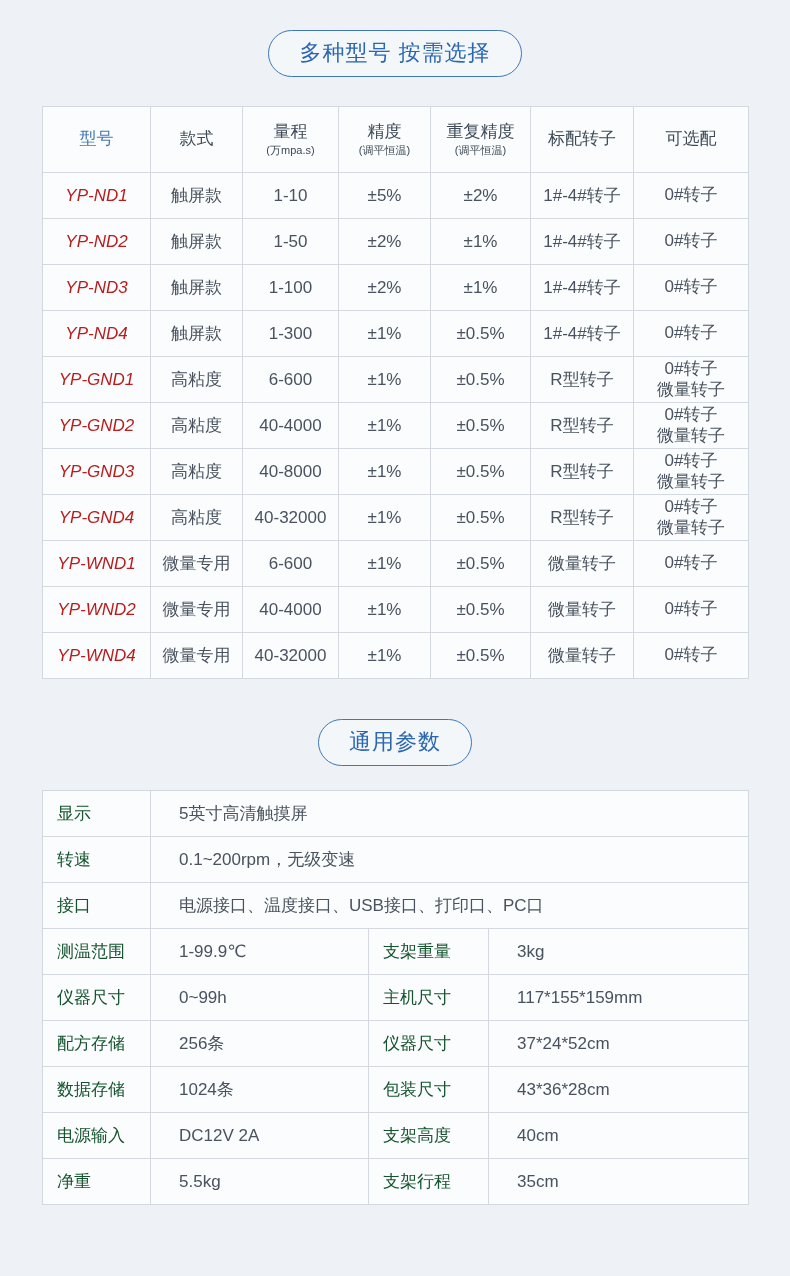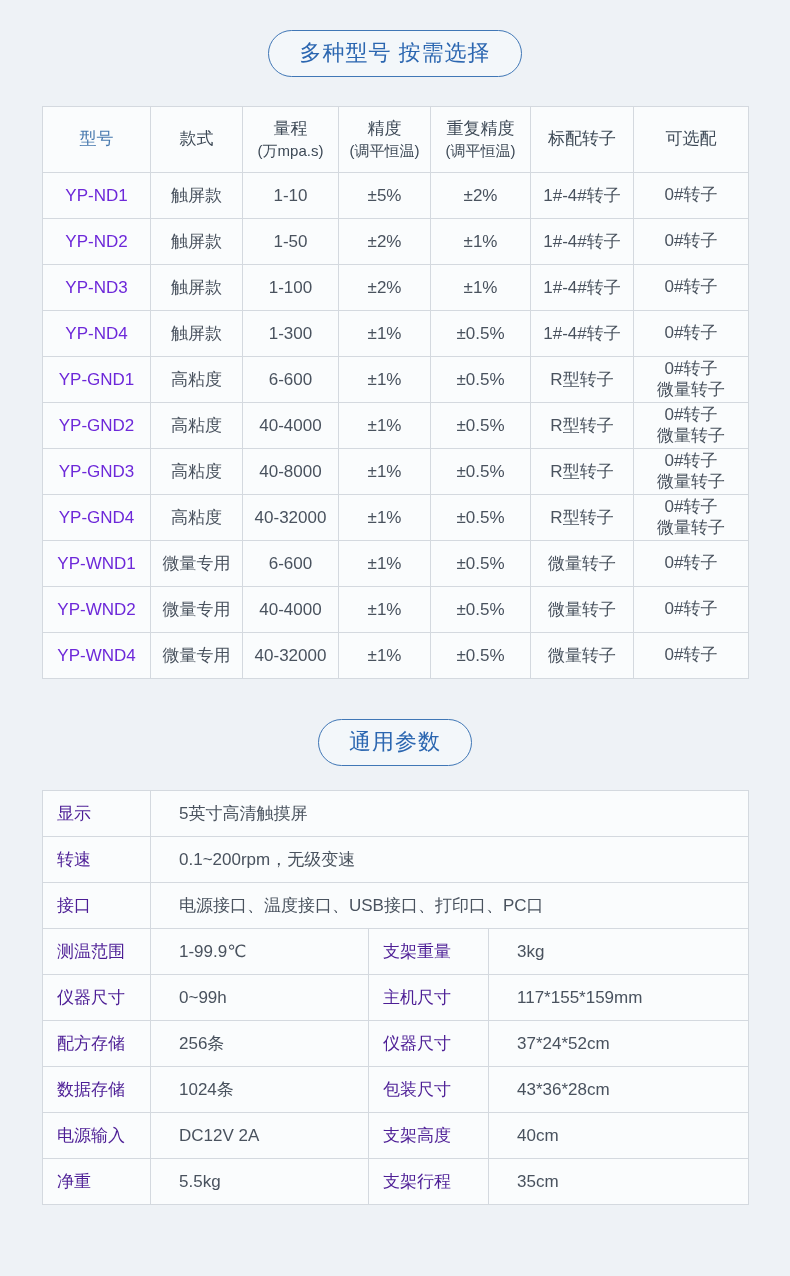--- a/index.html
+++ b/index.html
@@ -41,30 +41,30 @@
     text-align: center;
     font-weight: normal;
     font-size: 17px;
     color: #49525e;
     background: #fafcfd;
   }
   .models-table thead tr { height: 66px; }
   .models-table tbody tr { height: 46px; }
   .params-table tr { height: 46px; }
   .h-main { font-size: 17px; color: #3d4956; line-height: 1.2; }
-  .h-sub { font-size: 15px; color: #3d4956; line-height: 1.2; margin-top: 2px; }
+  .h-sub { font-size: 11px; color: #3d4956; line-height: 1.2; margin-top: 2px; }
   .h-sub:empty { display: none; }
   th.model-col .h-main { color: #4577ad; }
-  td.model-cell { color: #6d28d9; }
+  td.model-cell { color: #b91c1c; font-style: italic; }
   td.opt-cell div { line-height: 1.22; }
   td.opt-cell div:empty { display: none; }
   .params-table td.p-label {
     text-align: left;
     padding-left: 14px;
-    color: #4c1d95;
+    color: #14532d;
   }
   .params-table td.p-value {
     text-align: left;
     padding-left: 28px;
     color: #49525e;
   }
 </style>
 </head>
 <body>
 

